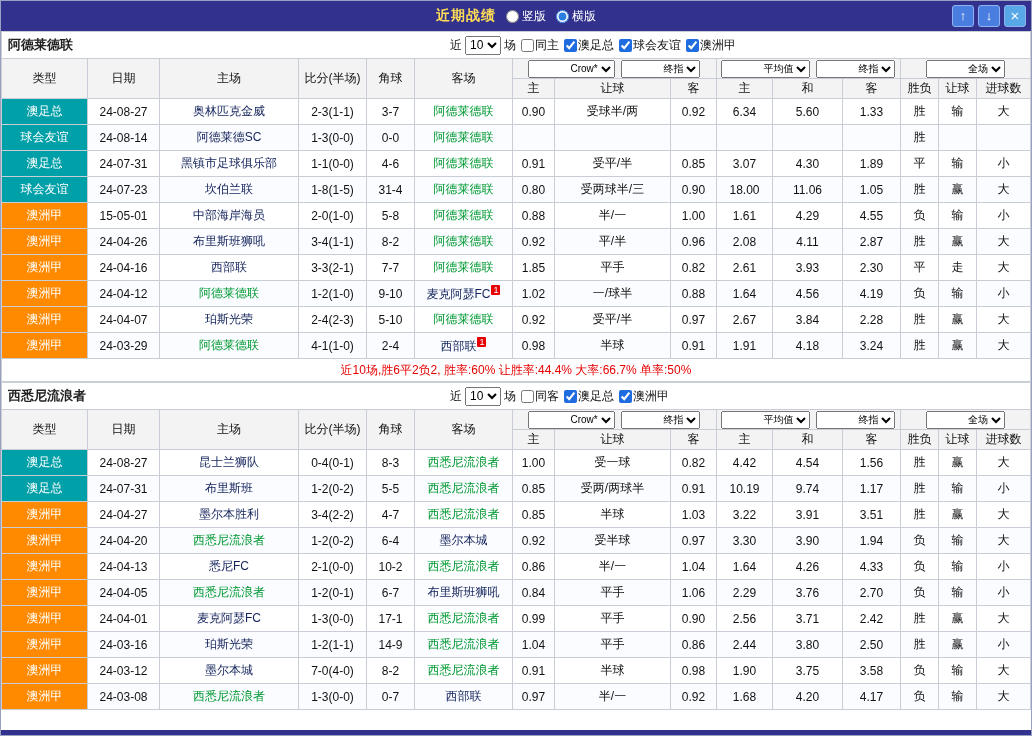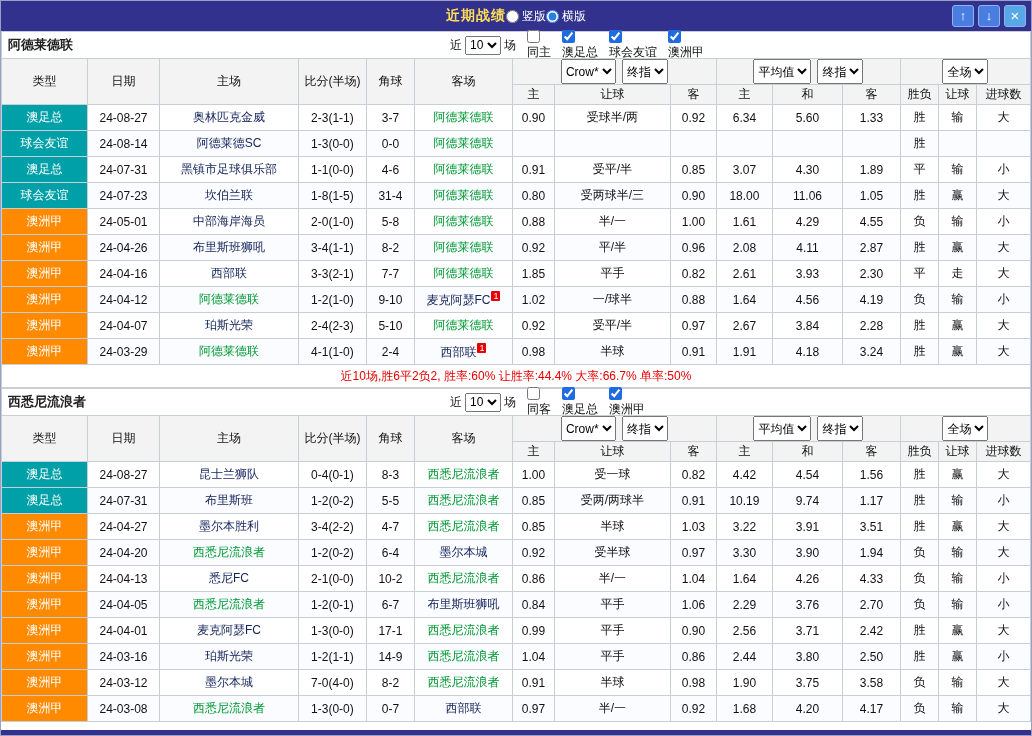--- a/index.html
+++ b/index.html
@@ -3,37 +3,37 @@
 <meta charset="utf-8">
 <style>
   :root{
     --topbar:#32328e; --red:#e60000; --blue:#0011cc; --green:#009933;
     --teal:#00a0a8; --orange:#ff8a00; --border:#c9cdd6; --hdrbg:#f3f3f3;
   }
   *{box-sizing:border-box;}
   body{margin:0;font-family:"Liberation Sans","DejaVu Sans",sans-serif;background:#e8e8e8;}
   .window{width:1032px;height:736px;background:#fff;overflow:hidden;display:flex;flex-direction:column;border:1px solid #9aa0c0;}
   .topbar{height:30px;min-height:30px;background:var(--topbar);display:flex;align-items:center;position:relative;}
-  .topbar-center{margin:18px auto;display:flex;align-items:center;justify-content:center;}
+  .topbar-center{margin:18px auto;display:flex;align-items:center;gap:10px;justify-content:center;}
   .title{color:#ffdd55;font-weight:bold;font-size:14px;letter-spacing:1px;}
   .radio-opt{color:#fff;font-size:12px;display:flex;align-items:center;gap:3px;cursor:pointer;}
   .radio-opt input{margin:0;accent-color:#2a7de1;}
   .topbar-buttons{position:absolute;right:5px;top:4px;display:flex;gap:4px;}
   .tbtn{width:22px;height:22px;padding:0;background:#4a7de0;color:#fff;border:1px solid #8fb2f0;border-radius:3px;font-size:13px;line-height:20px;cursor:pointer;}
   .tbtn.close{background:#58a8e8;font-size:15px;}
   .section-head{height:27px;min-height:27px;border:1px solid var(--border);border-bottom:none;display:flex;align-items:center;position:relative;background:#fff;}
   .team{padding-left:6px;font-size:13px;font-weight:bold;color:#222;}
   .filters{position:absolute;left:448px;display:flex;align-items:center;gap:3px;font-size:12px;color:#111;white-space:nowrap;}
   .filters select{font-size:12px;height:19px;}
-  .fcheck{display:flex;gap:1px;cursor:pointer;margin-left:8px;flex-direction:column;}
+  .fcheck{display:flex;align-items:center;gap:1px;cursor:pointer;margin-left:2px;}
   .fcheck input{margin:0;width:13px;height:13px;accent-color:#1e6ce0;}
   table.results-table{width:100%;border-collapse:collapse;table-layout:fixed;font-size:12px;}
   .results-table th,.results-table td{border:1px solid var(--border);text-align:center;padding:0 1px;overflow:hidden;white-space:nowrap;}
   .results-table thead th{background:var(--hdrbg);font-weight:normal;height:20px;color:#111;}
-  .results-table thead th.sel-th select{font-size:12px;height:25px;margin:0 3px;}
+  .results-table thead th.sel-th select{font-size:10px;height:18px;margin:0 3px;padding-left:37px;}
   .results-table tbody td{height:26px;color:#111;}
   .results-table tbody tr:nth-child(even) td{background:#fbfcff;}
   td.lg-teal{background:var(--teal) !important;color:#fff !important;}
   td.lg-orange{background:var(--orange) !important;color:#fff !important;}
   td.score{color:var(--red);}
   .team-cell{cursor:pointer;}
   .t-focus{color:var(--green);}
   .t-norm{color:#13235b;}
   sup.badge{background:var(--red);color:#fff;font-size:9px;line-height:11px;padding:0 2px;margin-left:1px;border-radius:1px;}
   td.c-red{color:var(--red);} td.c-blue{color:var(--blue);} td.c-green{color:var(--green);}
@@ -194,21 +194,21 @@
               <td>0.90</td>
               <td>18.00</td>
               <td>11.06</td>
               <td>1.05</td>
               <td class="c-red">胜</td>
               <td class="c-red">赢</td>
               <td class="c-red">大</td>
             </tr>
             <tr>
               <td class="lg-orange">澳洲甲</td>
-              <td class="date">24-05-01</td>
+              <td class="date">15-05-01</td>
               <td><span class="team-cell t-norm">中部海岸海员</span></td>
               <td class="score">2-0(1-0)</td>
               <td class="corner">5-8</td>
               <td><span class="team-cell t-focus">阿德莱德联</span></td>
               <td>0.88</td>
               <td>半/一</td>
               <td>1.00</td>
               <td>1.61</td>
               <td>4.29</td>
               <td>4.55</td>

